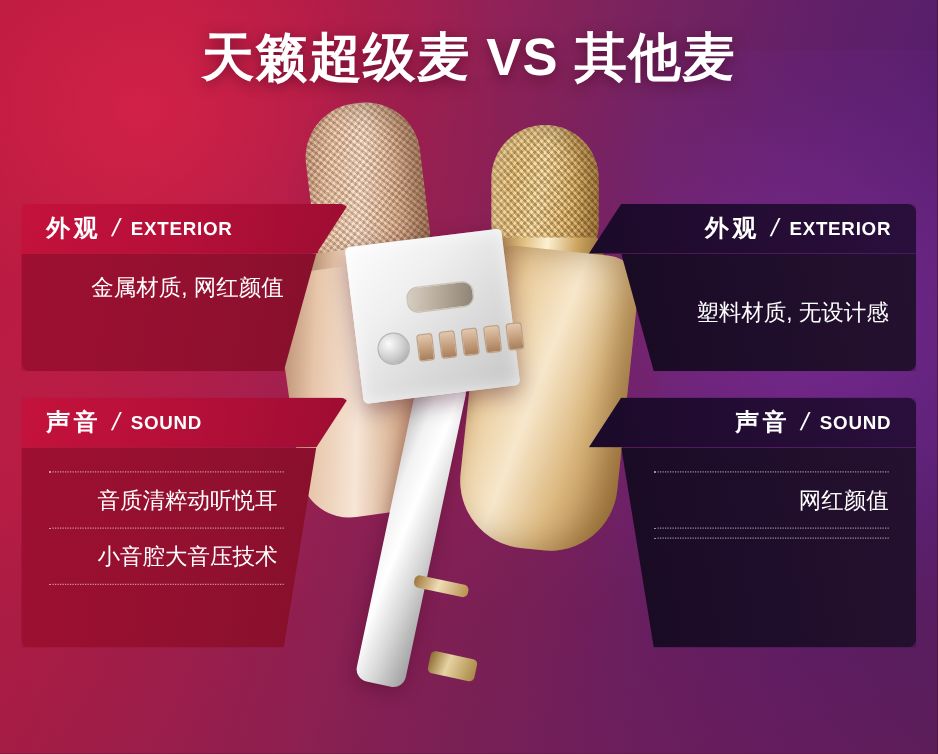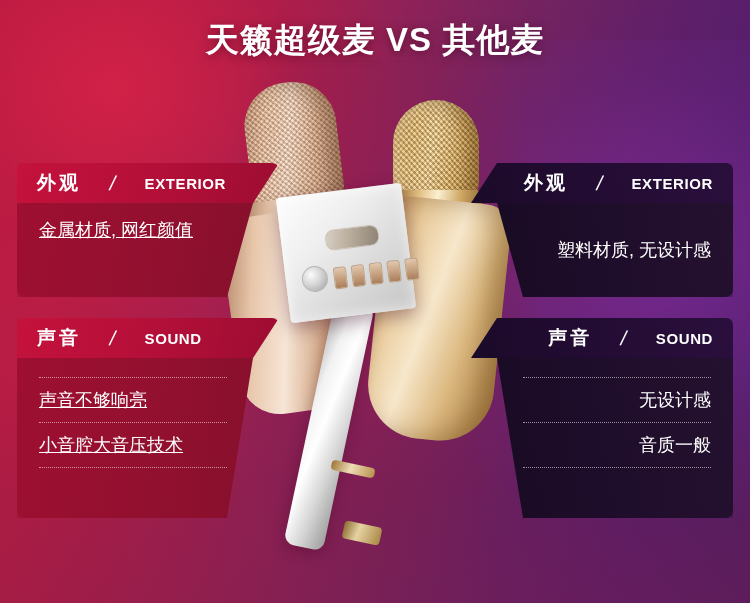--- a/index.html
+++ b/index.html
@@ -53,21 +53,21 @@
     width: 300px; height: 520px;
     background: radial-gradient(ellipse at 50% 42%, rgba(150,30,80,0.55) 0%, rgba(130,28,78,0.22) 55%, rgba(120,26,74,0) 78%);
   }
 
   
   .title {
     position: absolute;
     left: 0; right: 0; top: 18px;
     text-align: center;
     color: #ffffff;
-    font-size: 33px;
+    font-size: 42px;
     font-weight: bold;
     letter-spacing: 1px;
     text-shadow: 0 2px 10px rgba(60,0,25,0.55);
     z-index: 40;
     white-space: nowrap;
   }
 
   
   .product {
     position: absolute;
@@ -191,21 +191,20 @@
 
   
   .panel { position: absolute; z-index: 30; }
 
   .panel-head {
     position: relative;
     height: 40px;
     display: flex;
     align-items: center;
     box-sizing: border-box;
-    gap: 20px;
   }
   .panel-head .zh {
     font-size: 19px;
     font-weight: bold;
     color: #ffffff;
     letter-spacing: 3px;
   }
   .panel-head .slash {
     font-size: 20px;
     color: #ffffff;
@@ -245,21 +244,21 @@
     clip-path: polygon(0 0, 100% 0, calc(100% - 26px) 100%, 0 100%);
     box-shadow: 0 2px 6px rgba(70,0,22,0.35);
   }
   .left .panel-body {
     background: linear-gradient(100deg, #9e0f31 0%, #92102f 55%, #83102c 100%);
     border-radius: 0 0 7px 7px;
     padding: 12px 18px 12px 22px;
     clip-path: polygon(0 0, calc(100% - 26px) 0, calc(100% - 52px) 100%, 0 100%);
     box-shadow: 0 3px 8px rgba(70,0,22,0.30);
   }
-  .left .panel-body .line { text-align: left; text-decoration: underline; }
+  .left .panel-body .line { text-align: center; }
   .left .sep { margin-right: 34px; }
 
   
   .right .panel-head {
     background: linear-gradient(260deg, #2a0f3c 0%, #230c33 55%, #1b0a29 100%);
     border-radius: 7px 7px 0 0;
     padding-right: 20px;
     justify-content: flex-end;
     clip-path: polygon(26px 0, 100% 0, 100% 100%, 0 100%);
     box-shadow: 0 2px 6px rgba(20,0,35,0.45);
@@ -336,21 +335,21 @@
   </div>
 
   <div class="panel left" id="left-sound">
     <div class="panel-head">
       <span class="zh">声音</span>
       <span class="slash">/</span>
       <span class="en">SOUND</span>
     </div>
     <div class="panel-body">
       <div class="sep"></div>
-      <div class="line">声音不够响亮</div>
+      <div class="line">音质清粹动听悦耳</div>
       <div class="sep"></div>
       <div class="line">小音腔大音压技术</div>
       <div class="sep"></div>
     </div>
   </div>
 
   <div class="panel right" id="right-exterior">
     <div class="panel-head">
       <span class="zh">外观</span>
       <span class="slash">/</span>
@@ -362,20 +361,19 @@
   </div>
 
   <div class="panel right" id="right-sound">
     <div class="panel-head">
       <span class="zh">声音</span>
       <span class="slash">/</span>
       <span class="en">SOUND</span>
     </div>
     <div class="panel-body">
       <div class="sep"></div>
-      <div class="line">无设计感</div>
-      <div class="sep"></div>
-      <div class="line">音质一般</div>
+      <div class="line">网红颜值</div>
+      <div class="sep"></div>
       <div class="sep"></div>
     </div>
   </div>
 
 </div>
 
 </body></html>

